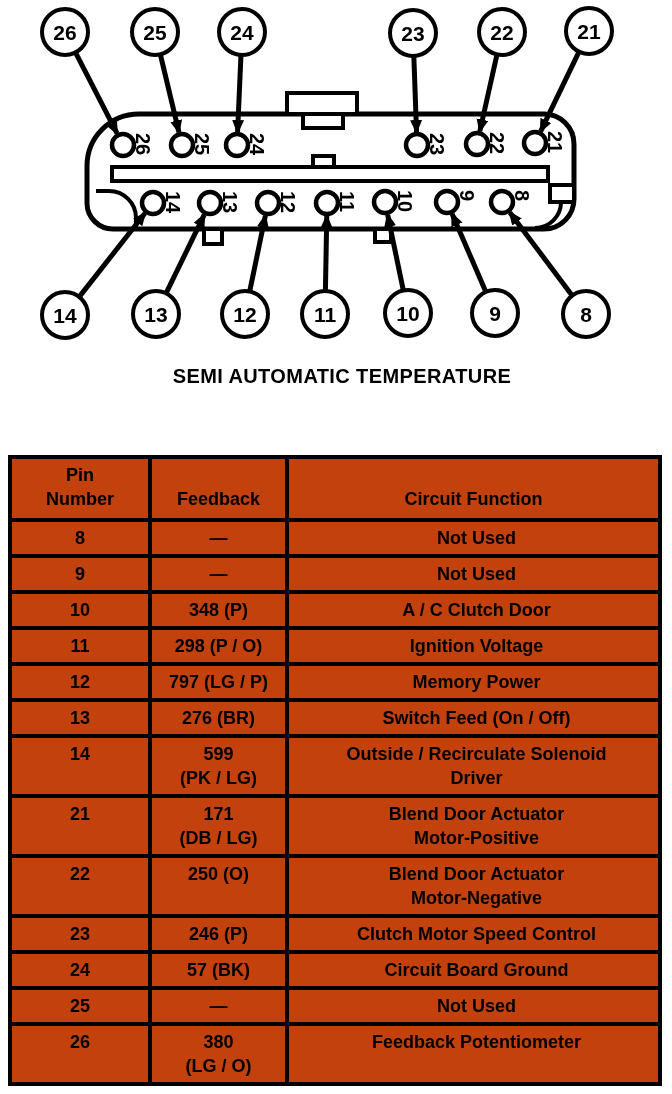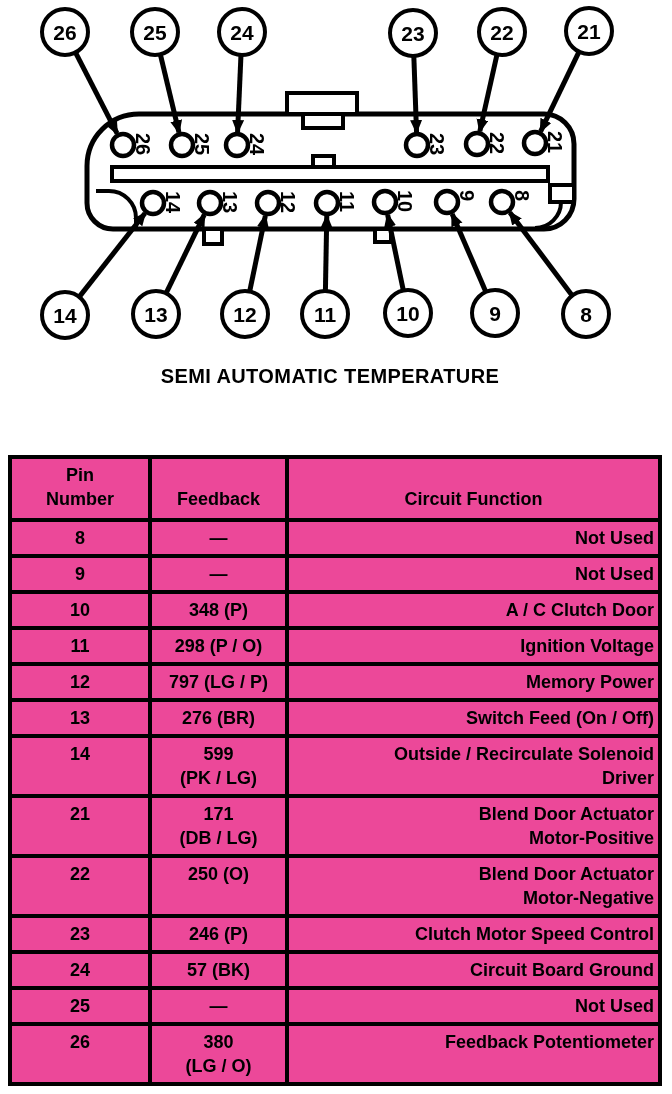--- a/index.html
+++ b/index.html
@@ -20,46 +20,46 @@
   .detail{fill:#fff;stroke:#000;stroke-width:4;stroke-linejoin:miter;}
   .detail-line{fill:none;stroke:#000;stroke-width:4;}
   .pin-hole{fill:#fff;stroke:#000;stroke-width:4.5;}
   .callout-circle{fill:#fff;stroke:#000;stroke-width:4;}
   .leader{stroke:#000;stroke-width:5;fill:none;}
   .callout-label{font-size:21px;text-anchor:middle;}
   .pin-label{font-size:20px;}
 
   
   .title-block{
-    position:absolute;left:0;top:365px;width:660px;
+    position:absolute;left:12px;top:365px;width:660px;
     text-align:center;color:#000;font-weight:bold;
     font-size:20px;line-height:23px;letter-spacing:0.4px;
   }
 
   
   .pin-table{
     position:absolute;left:8px;top:455px;width:650px;
     border-collapse:collapse;table-layout:fixed;color:#000;
-    background:#ec4899;
+    background:#c2410c;
   }
   .pin-table th,.pin-table td{
     border:4px solid #000;
     font-weight:bold;font-size:18px;line-height:24px;
     white-space:pre-line;overflow:hidden;
   }
   .pin-table th{
     vertical-align:bottom;text-align:center;padding:4px 4px 7px 4px;
   }
   .pin-table thead tr{height:58px;}
   .pin-table td{vertical-align:top;padding:4px 4px;}
   .col-pin{width:140px;}
   .col-circuit{width:137px;}
   .col-function{width:373px;}
   td.c-pin,td.c-circuit{text-align:center;}
-  td.c-function{text-align:right;padding-left:10px;}
+  td.c-function{text-align:center;padding-left:10px;}
   tr.row-single{height:33px;}
   tr.row-double{height:53px;}
 </style>
 </head>
 <body>
 
 <div class="page">
 
   <svg id="connector-svg" width="672" height="348" viewBox="0 0 672 348">
     <defs>

